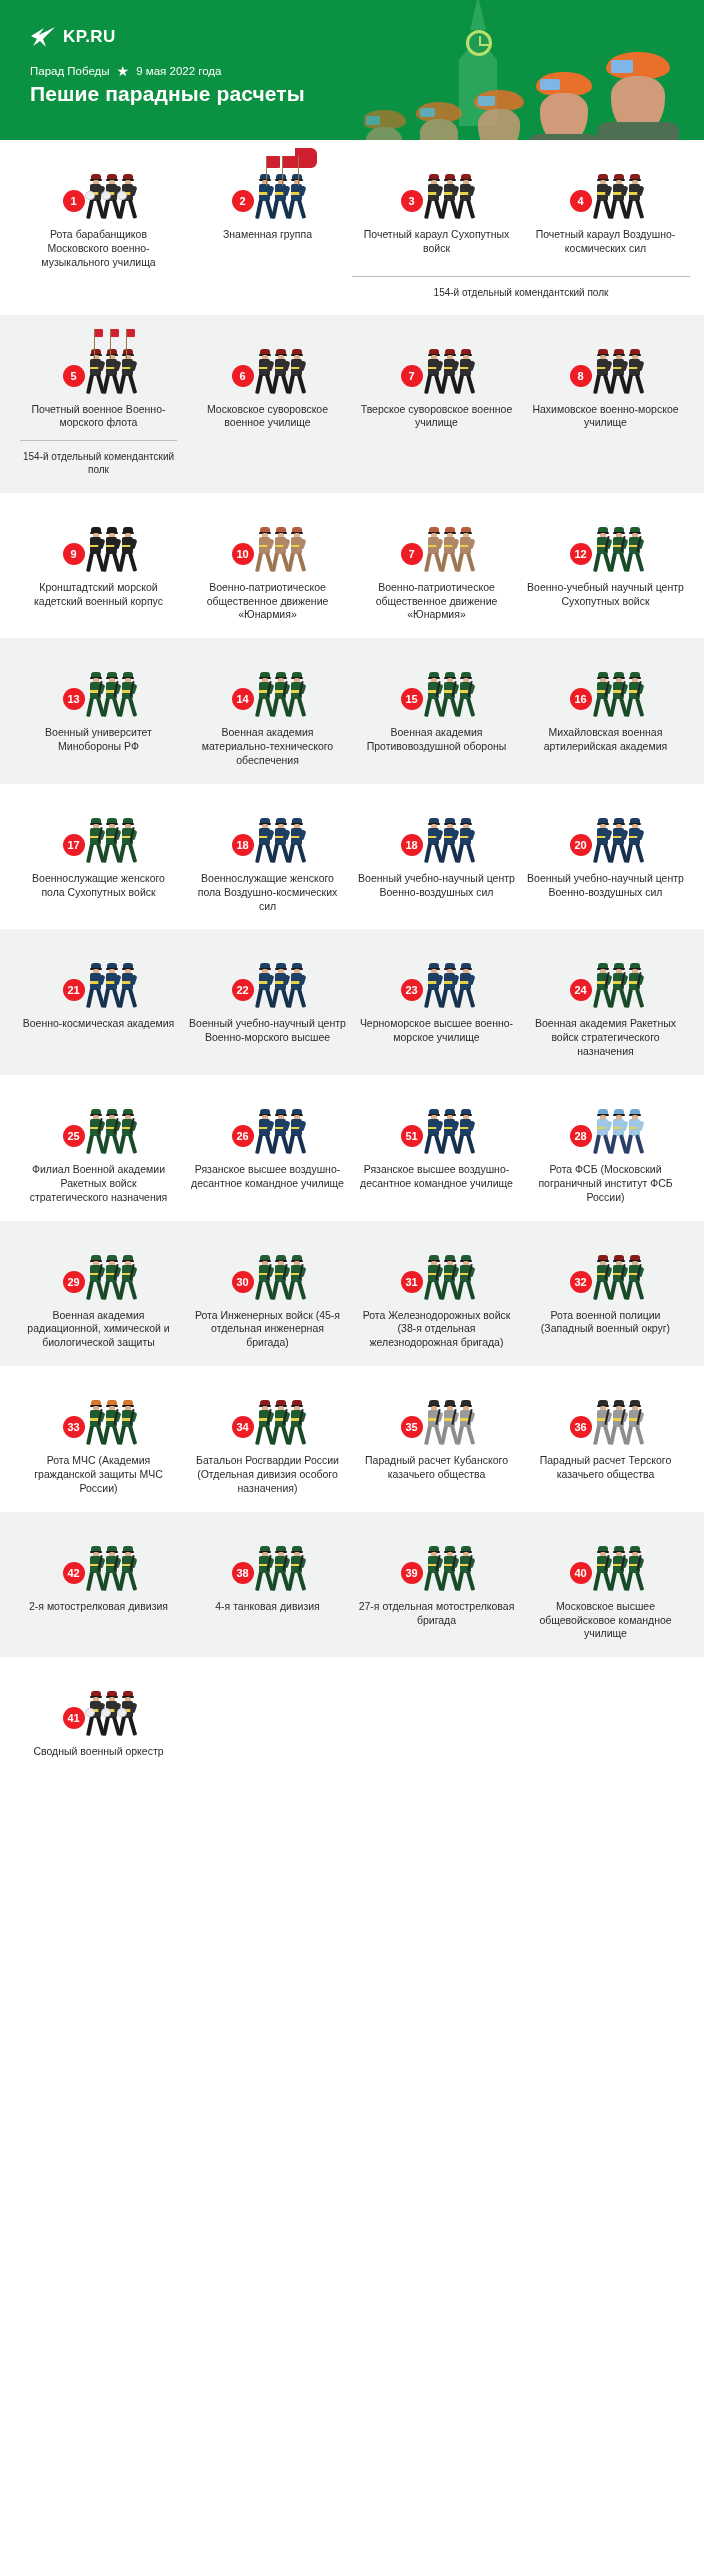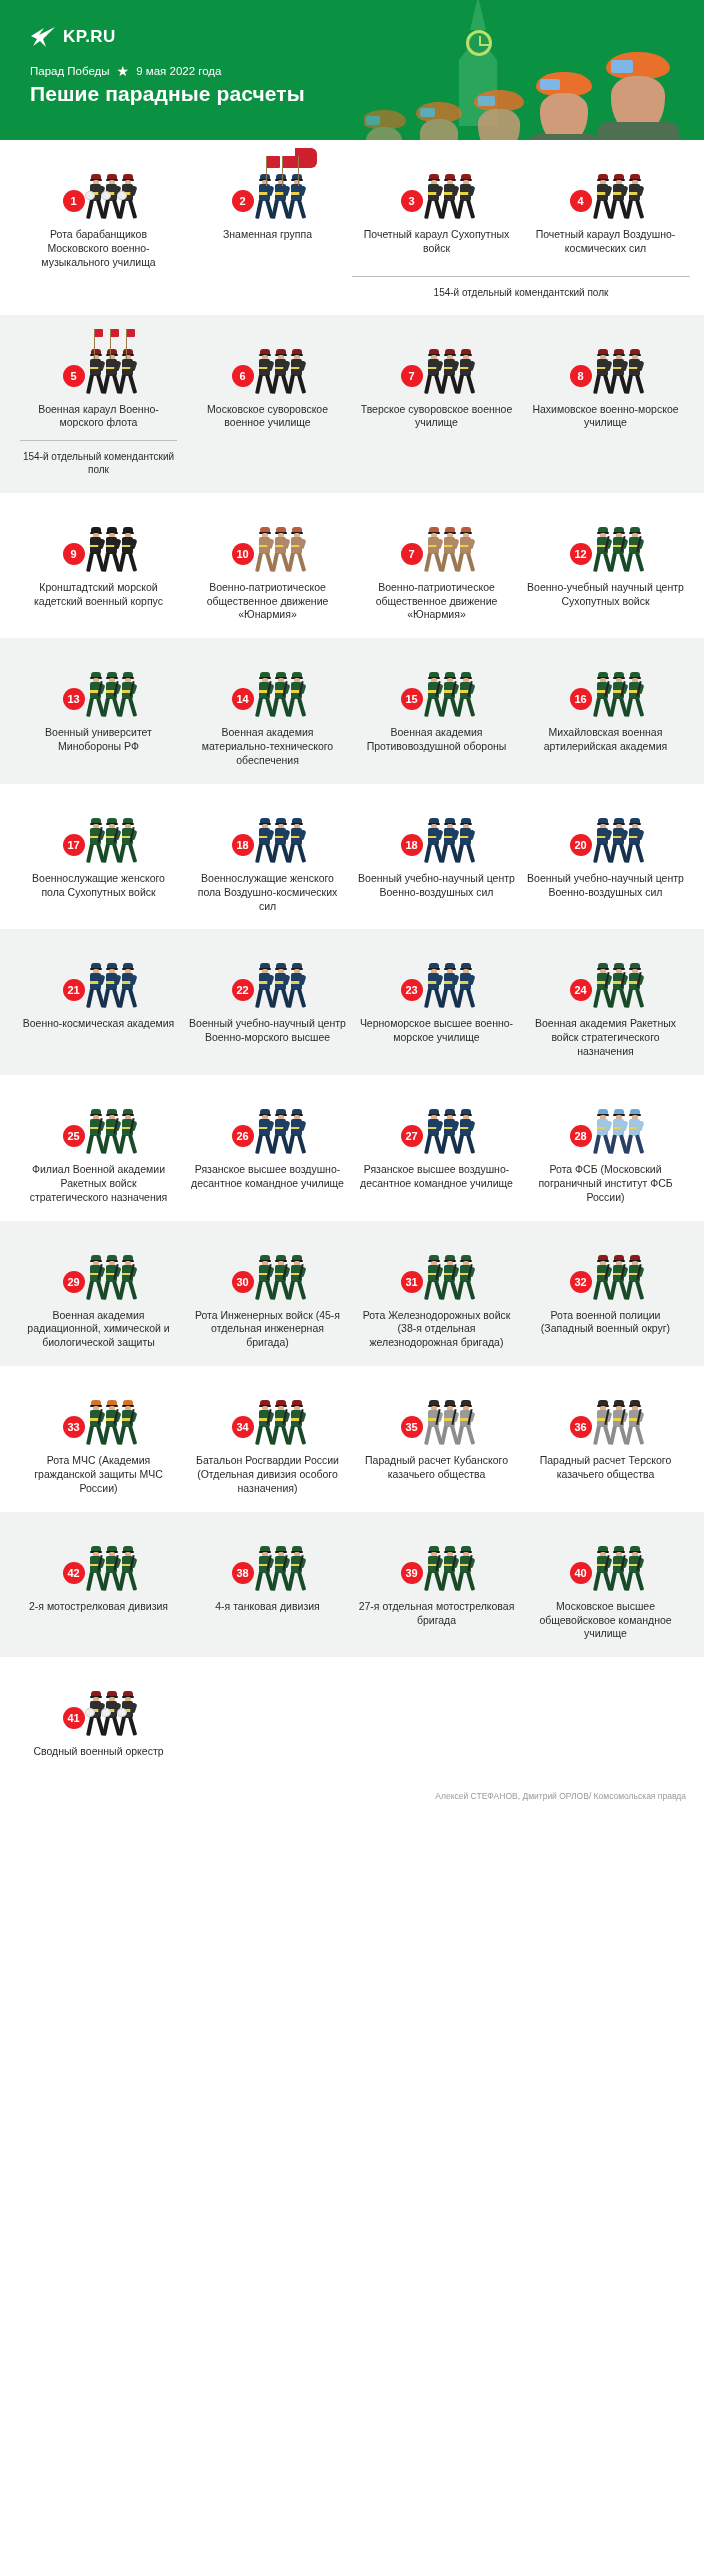--- a/index.html
+++ b/index.html
@@ -449,21 +449,21 @@
                   <div class="tor" style="background:#2f2f2f"></div>
                   <div class="belt"></div>
                   <div class="arm" style="background:#2f2f2f"></div>
                   <div class="lg1" style="background:#1b1b1b"></div>
                   <div class="lg2" style="background:#1b1b1b"></div>
                   <div class="flag" style="top:-20px;left:6px;width:9px;height:8px"></div>
                   <div class="pole" style="left:6px;top:-20px;height:30px"></div>
                 </div>
               </div>
             </div>
-            <div class="label">Военная караул Военно-морского флота</div>
+            <div class="label">Почетный военное Военно-морского флота</div>
             <div class="note">154-й отдельный комендантский полк</div>
           </div>
           <div class="cell">
             <div class="figwrap">
               <div class="numcircle">6</div>
               <div class="marchers">
                 <div class="m">
                   <div class="hat" style="background:#8b1a1a"></div>
                   <div class="vis"></div>
                   <div class="hd"></div>
@@ -1296,21 +1296,21 @@
                   <div class="arm" style="background:#1d3f63"></div>
                   <div class="lg1" style="background:#16314d"></div>
                   <div class="lg2" style="background:#16314d"></div>
                 </div>
               </div>
             </div>
             <div class="label">Рязанское высшее воздушно-десантное командное училище</div>
           </div>
           <div class="cell">
             <div class="figwrap">
-              <div class="numcircle">27</div>
+              <div class="numcircle">51</div>
               <div class="marchers">
                 <div class="m">
                   <div class="hat" style="background:#1d3f63"></div>
                   <div class="vis"></div>
                   <div class="hd"></div>
                   <div class="tor" style="background:#1d3f63"></div>
                   <div class="belt"></div>
                   <div class="arm" style="background:#1d3f63"></div>
                   <div class="lg1" style="background:#16314d"></div>
                   <div class="lg2" style="background:#16314d"></div>
@@ -1923,14 +1923,13 @@
                   <div class="drum"></div>
                 </div>
               </div>
             </div>
             <div class="label">Сводный военный оркестр</div>
           </div>
         </div>
       </div>
     </div>
 
-  <div class="credits">Алексей СТЕФАНОВ, Дмитрий ОРЛОВ/ Комсомольская правда</div>
 </div>
 
 </body></html>

